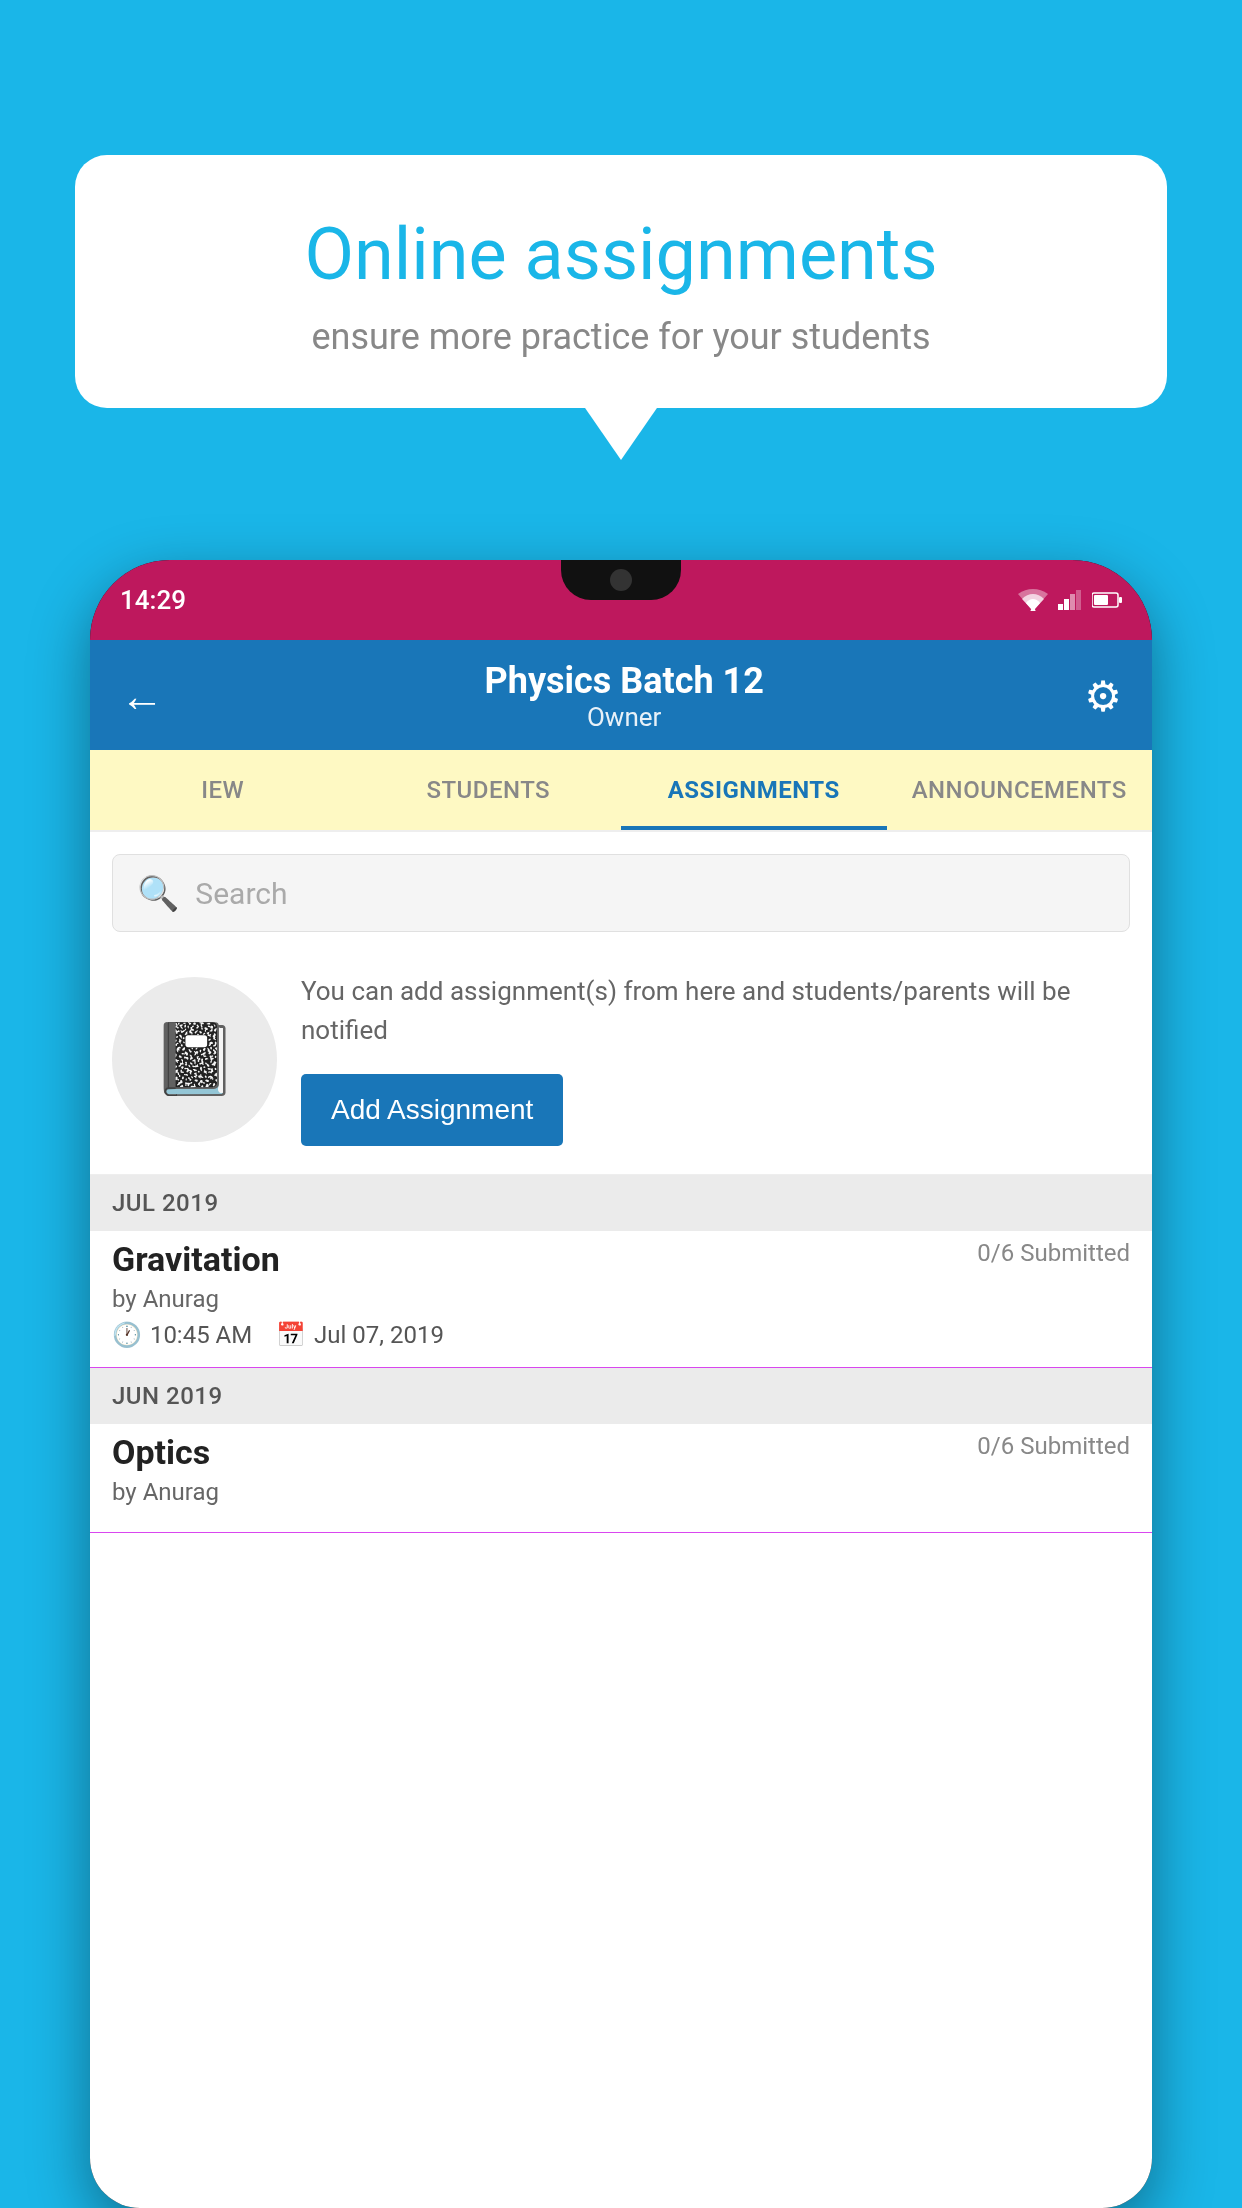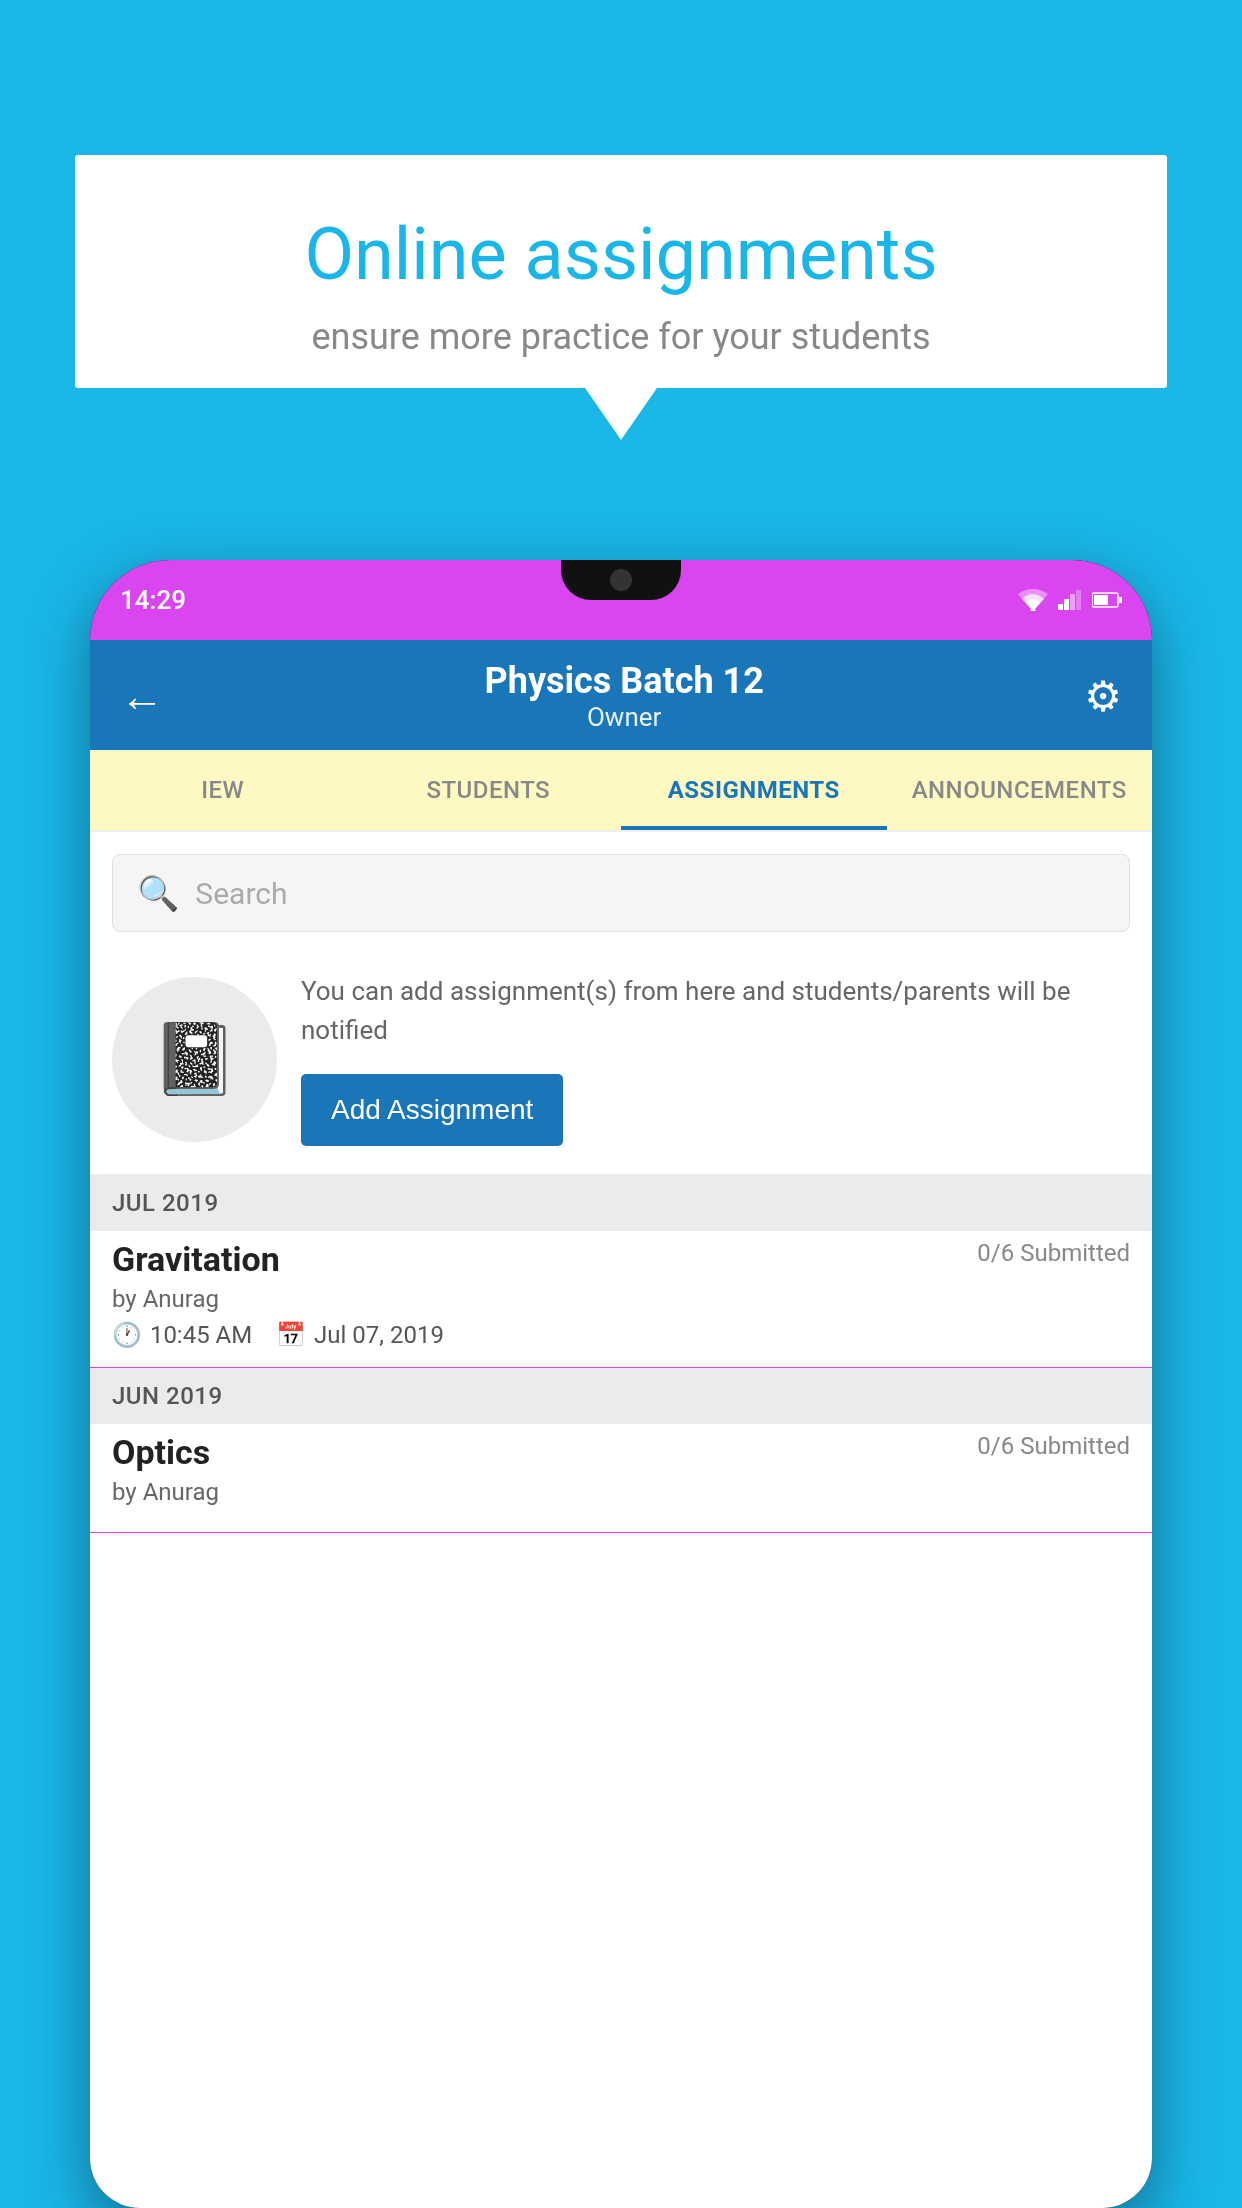--- a/index.html
+++ b/index.html
@@ -13,22 +13,22 @@
       position: relative;
     }
 
     
     .speech-bubble {
       position: absolute;
       top: 155px;
       left: 75px;
       right: 75px;
       background: white;
-      border-radius: 3px;
-      padding: 60px 70px 30px 70px;
+      border-radius: 32px;
+      padding: 60px 70px 50px 70px;
       text-align: center;
     }
 
     .speech-bubble::after {
       content: '';
       position: absolute;
       bottom: -52px;
       left: 50%;
       transform: translateX(-50%);
       width: 0;
@@ -60,21 +60,21 @@
       right: 90px;
       bottom: 0;
       background: #111;
       border-radius: 80px 80px 50px 50px;
       overflow: hidden;
       box-shadow: 0 20px 60px rgba(0,0,0,0.4);
     }
 
     
     .phone-top-bar {
-      background: #d946ef;
+      background: #be185d;
       height: 80px;
       display: flex;
       align-items: center;
       justify-content: space-between;
       padding: 0 30px;
       position: relative;
       gap: 37px;
     }
 
     .status-time {

